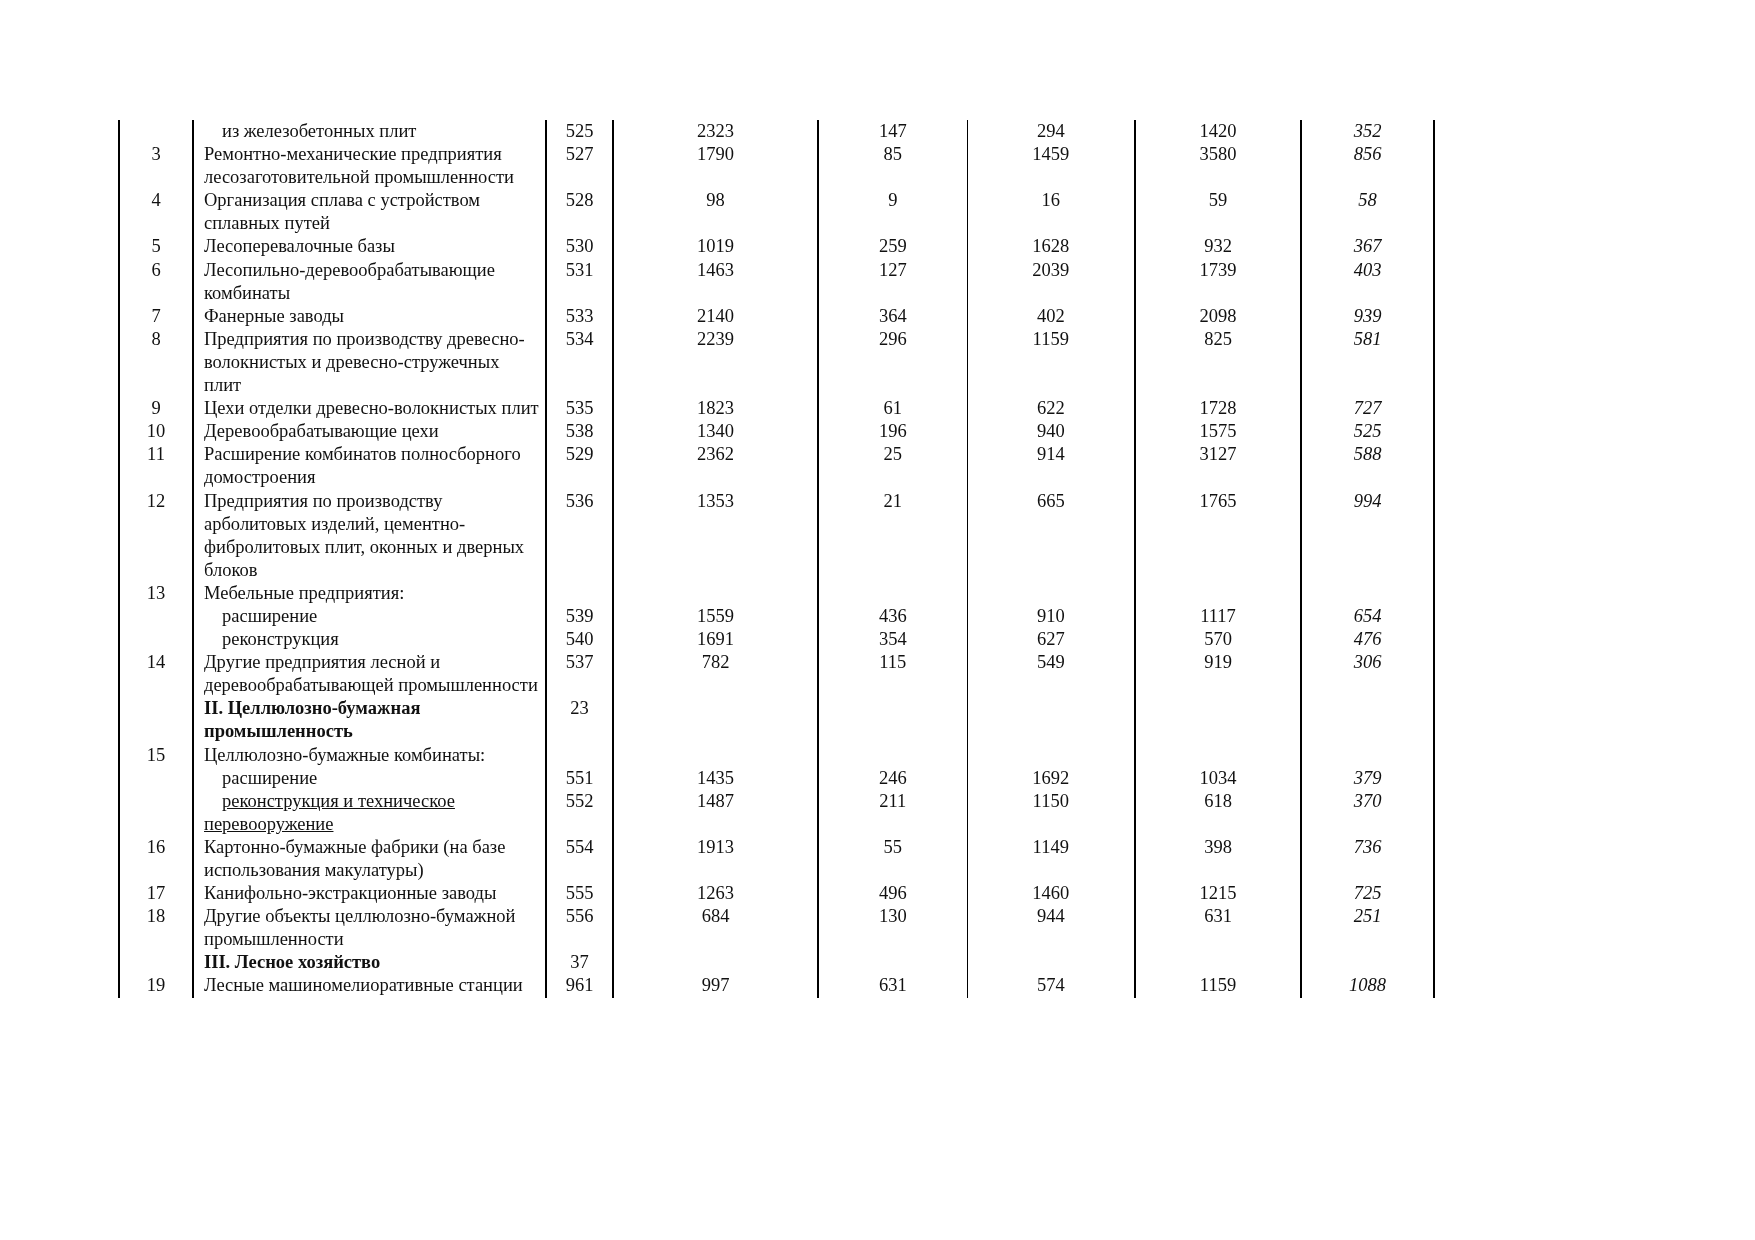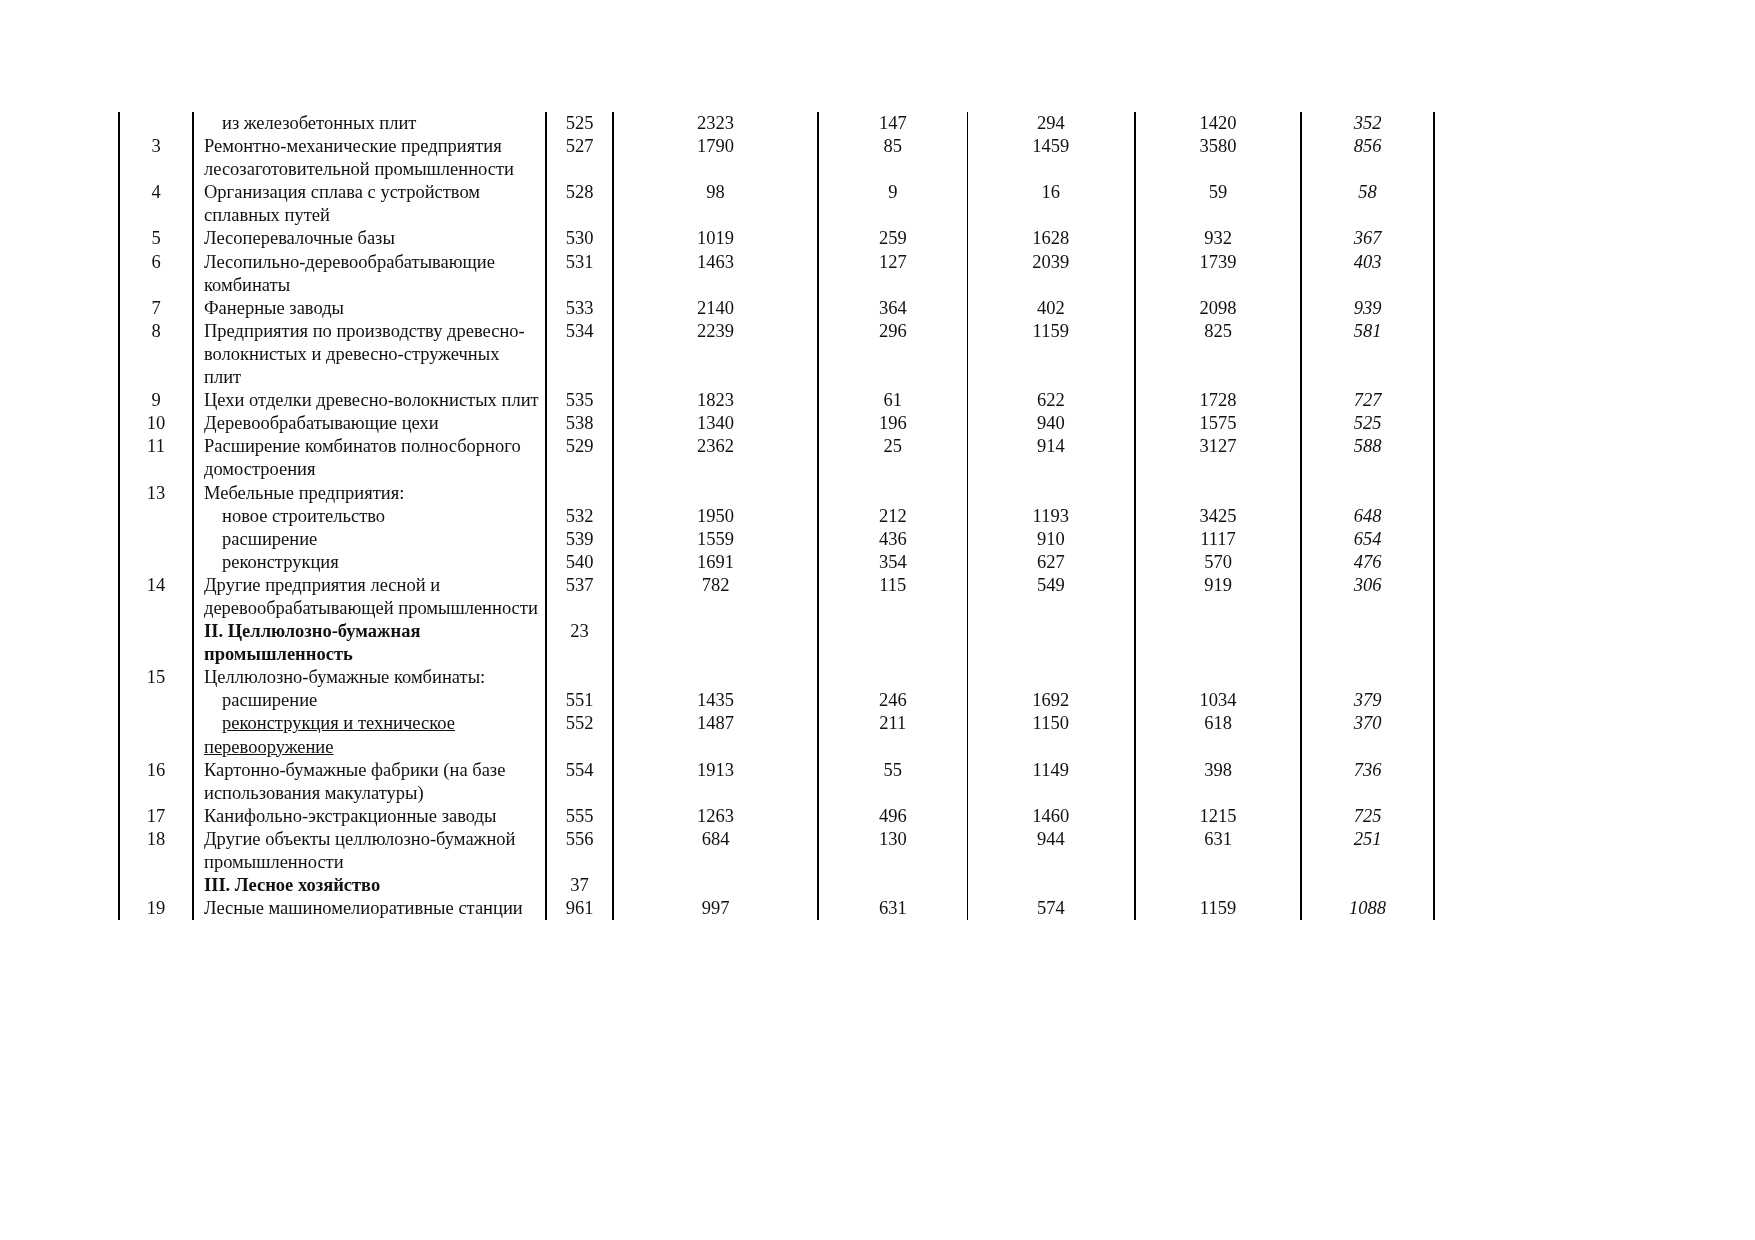--- a/index.html
+++ b/index.html
@@ -1,18 +1,18 @@
 <!DOCTYPE html>
 <html><head>
   <meta charset="utf-8">
   <style>
     html, body { margin: 0; padding: 0; background: #ffffff; }
     body { width: 1755px; height: 1240px; position: relative; overflow: hidden;
            font-family: "Liberation Serif", "DejaVu Serif", serif; color: #111; }
-    #doc-table { position: absolute; left: 118px; top: 112px; border-collapse: collapse;
+    #doc-table { position: absolute; left: 118px; top: 120px; border-collapse: collapse;
                  table-layout: fixed; font-size: 18.5px; line-height: 23.1px; }
     #doc-table td { padding: 0; vertical-align: top; }
     col.c0 { width: 74px; } col.c1 { width: 353px; } col.c2 { width: 67px; }
     col.c3 { width: 205px; } col.c4 { width: 149px; } col.c5 { width: 168px; }
     col.c6 { width: 166px; } col.c7 { width: 133px; }
     .b-left { border-left: 2px solid #000; }
     .b-thin { border-left: 1px solid #000; }
     .b-right { border-right: 2px solid #000; font-style: italic; }
     .num { text-align: center; }
     .name { padding-left: 10px !important; padding-right: 4px !important; }
@@ -129,38 +129,38 @@
         <td class="num b-left">11</td>
         <td class="name b-left">Расширение комбинатов полносборного домостроения</td>
         <td class="code b-left">529</td>
         <td class="num b-left">2362</td>
         <td class="num b-left">25</td>
         <td class="num b-thin">914</td>
         <td class="num b-left">3127</td>
         <td class="num b-left b-right">588</td>
       </tr>
       <tr>
+        <td class="num b-left">12</td>
+        <td class="name b-left">Предприятия по производству арболитовых изделий, цементно-фибролитовых плит, оконных и дверных блоков</td>
+        <td class="code b-left">536</td>
+        <td class="num b-left">1353</td>
+        <td class="num b-left">21</td>
+        <td class="num b-thin">665</td>
+        <td class="num b-left">1765</td>
+        <td class="num b-left b-right">994</td>
+      </tr>
+      <tr>
         <td class="num b-left">13</td>
         <td class="name b-left">Мебельные предприятия:</td>
         <td class="code b-left"></td>
         <td class="num b-left"></td>
         <td class="num b-left"></td>
         <td class="num b-thin"></td>
         <td class="num b-left"></td>
         <td class="num b-left b-right"></td>
-      </tr>
-      <tr>
-        <td class="num b-left"></td>
-        <td class="name b-left indent">новое строительство</td>
-        <td class="code b-left">532</td>
-        <td class="num b-left">1950</td>
-        <td class="num b-left">212</td>
-        <td class="num b-thin">1193</td>
-        <td class="num b-left">3425</td>
-        <td class="num b-left b-right">648</td>
       </tr>
       <tr>
         <td class="num b-left"></td>
         <td class="name b-left indent">расширение</td>
         <td class="code b-left">539</td>
         <td class="num b-left">1559</td>
         <td class="num b-left">436</td>
         <td class="num b-thin">910</td>
         <td class="num b-left">1117</td>
         <td class="num b-left b-right">654</td>

